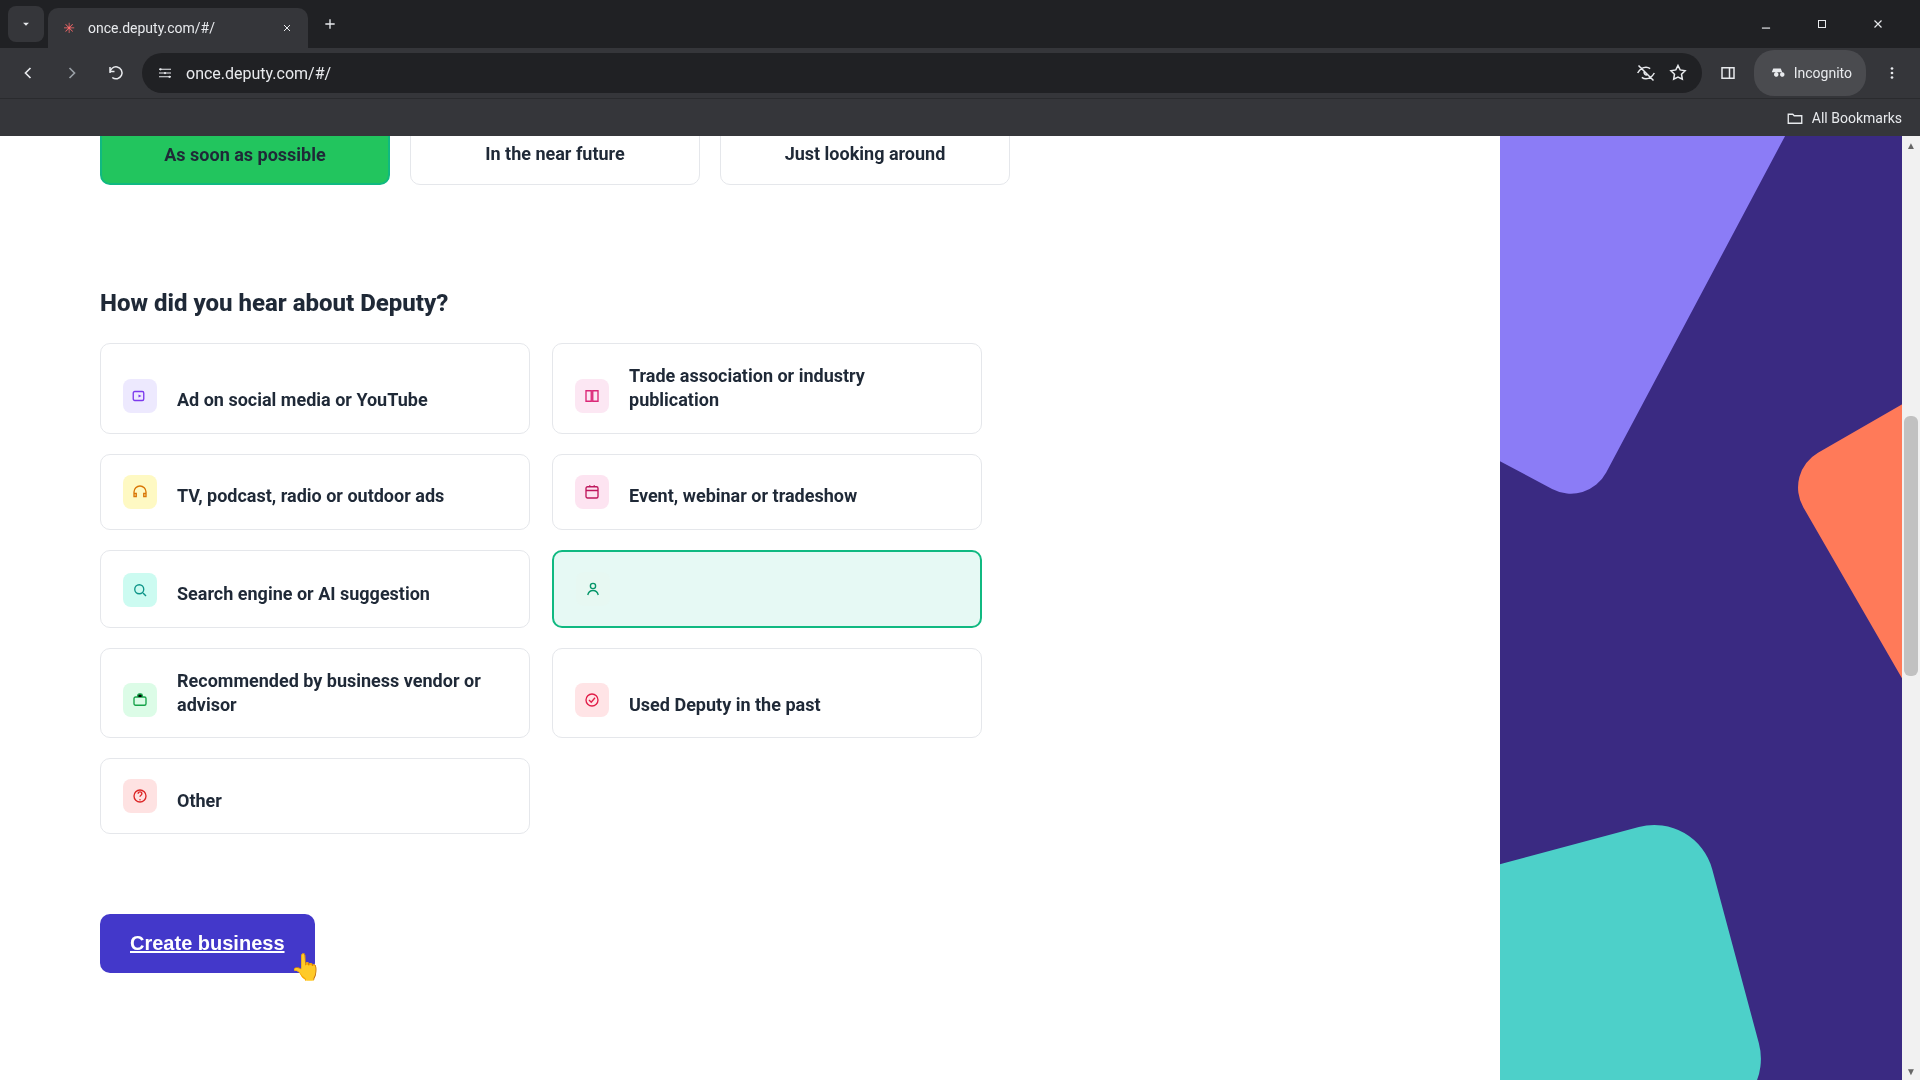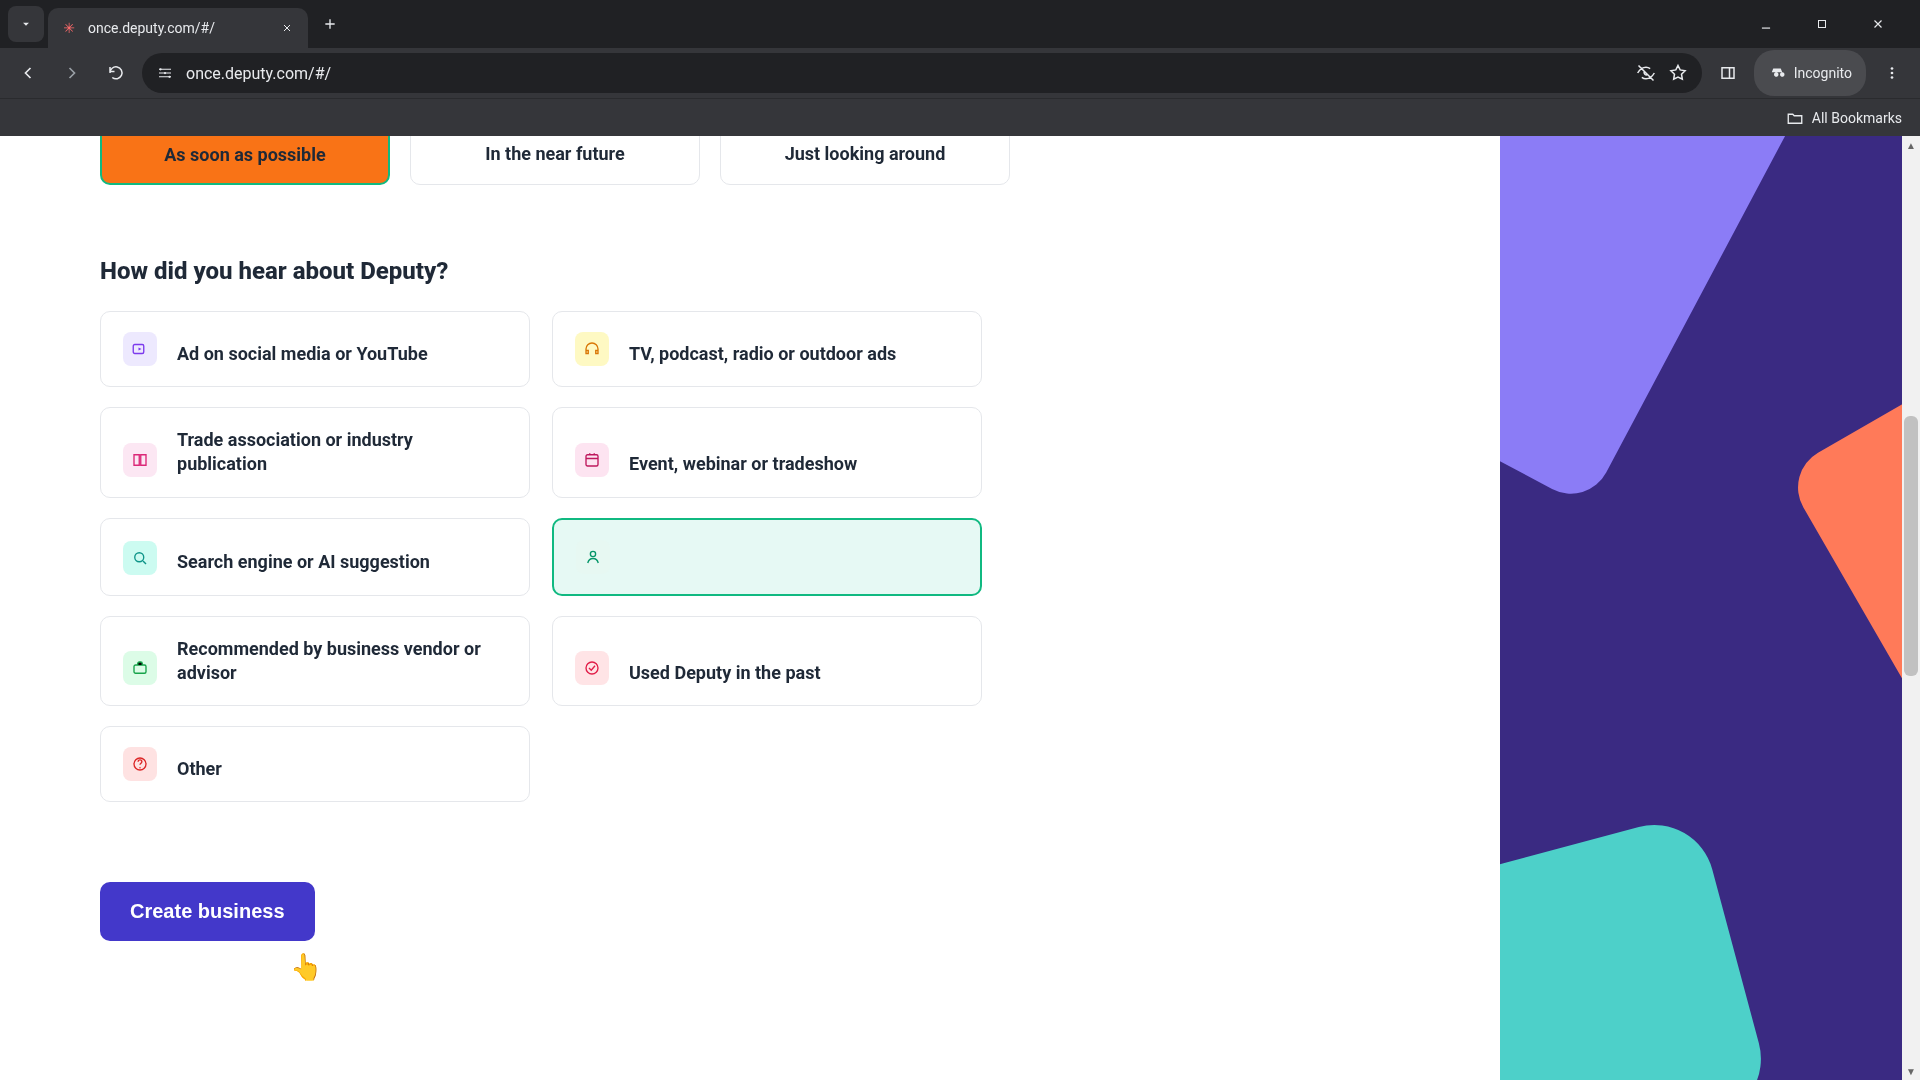--- a/index.html
+++ b/index.html
@@ -26,42 +26,42 @@
   .bookmarks-bar { background: #35363a; height: 38px; display: flex; align-items: center; justify-content: flex-end; padding: 0 18px; border-top: 1px solid #2a2b2e; }
   .bm-item { display: flex; align-items: center; gap: 8px; color: #e8eaed; font-size: 14px; cursor: pointer; text-align: right; }
 
   
   .page { display: flex; height: calc(1080px - 48px - 50px - 38px); background: #fff; position: relative; }
   .main { flex: 1; padding: 0 100px 40px 100px; overflow: hidden; }
   .right-art { width: 420px; background: #3a2a82; position: relative; overflow: hidden; }
 
   .timing-row { display: flex; gap: 20px; margin-top: -12px; }
   .timing-card { border: 1px solid #e5e7eb; border-radius: 10px; padding: 18px 24px; font-weight: 700; font-size: 18px; color: #1f2937; min-width: 290px; text-align: center; background: #fff; }
-  .timing-card.selected { border: 2px solid #10b981; background: #f97316; }
-
-  .question { font-size: 24px; font-weight: 800; color: #1f2937; margin-top: 72px; margin-bottom: 26px; }
+  .timing-card.selected { border: 2px solid #10b981; background: #22c55e; }
+
+  .question { font-size: 24px; font-weight: 800; color: #1f2937; margin-top: 104px; margin-bottom: 26px; }
 
   .options-grid { display: grid; grid-template-columns: 430px 430px; gap: 20px 22px; }
   .opt { border: 1px solid #e5e7eb; border-radius: 10px; padding: 20px 22px; display: flex; align-items: flex-end; gap: 20px; cursor: pointer; background: #fff; }
   .opt.selected { border: 2px solid #10b981; background: #e6f9f4; }
   .opt-icon { width: 34px; height: 34px; border-radius: 8px; display: flex; align-items: center; justify-content: center; flex-shrink: 0; }
   .opt-label { font-size: 18px; font-weight: 700; color: #1f2937; line-height: 1.35; }
 
   .ic-purple { background: #ede9fe; }
   .ic-yellow { background: #fef9c3; }
   .ic-pink { background: #fce7f3; }
   .ic-magenta { background: #fde4f1; }
   .ic-teal { background: #ccfbf1; }
   .ic-tealsoft { background: #e7f8f2; }
   .ic-orange { background: #fef3c7; }
   .ic-green { background: #dcfce7; }
   .ic-rose { background: #ffe4e6; }
   .ic-red { background: #fee2e2; }
 
-  .create-btn { margin-top: 80px; background: #4338ca; color: #fff; border: none; border-radius: 10px; padding: 18px 30px; font-size: 20px; font-weight: 700; cursor: pointer; }
+  .create-btn { margin-top: 80px; background: #4338ca; color: #fff; border: none; border-radius: 10px; padding: 18px 30px; font-size: 20px; font-weight: 700; cursor: pointer; text-decoration: underline; }
 
   .scroll-track { position: absolute; right: 0; top: 0; bottom: 0; width: 18px; background: #f1f1f1; }
   .scroll-thumb { position: absolute; left: 2px; right: 2px; top: 280px; height: 260px; background: #c1c1c1; border-radius: 6px; }
   .scroll-arrow { position: absolute; left: 0; right: 0; height: 18px; display: flex; align-items: center; justify-content: center; color: #666; font-size: 10px; }
   .sa-up { top: 0; } .sa-down { bottom: 0; }
 
   
   .shape { position: absolute; border-radius: 40px; }
   .sh-purple { width: 260px; height: 500px; background: #8b7cf6; top: -160px; left: -40px; transform: rotate(28deg); }
   .sh-coral { width: 200px; height: 400px; background: #ff7a59; top: 260px; right: -150px; transform: rotate(-30deg); }
@@ -196,34 +196,34 @@
       <div class="opt">
         <div class="opt-icon ic-purple">
             <svg width="18" height="18" viewBox="0 0 24 24">
               <rect x="3" y="6" width="14" height="12" rx="2" stroke="#7c3aed" stroke-width="1.8" fill="none"></rect>
               <path d="M10 10l4 2-4 2z" fill="#7c3aed"></path>
             </svg>
           </div>
         <span class="opt-label">Ad on social media or YouTube</span>
       </div>
       <div class="opt">
+        <div class="opt-icon ic-pink">
+            <svg width="18" height="18" viewBox="0 0 24 24">
+              <path stroke="#db2777" stroke-width="1.8" fill="none" d="M4 5h7v14H4zM13 5h7v14h-7z"></path>
+            </svg>
+          </div>
+        <span class="opt-label">Trade association or industry publication</span>
+      </div>
+      <div class="opt">
         <div class="opt-icon ic-yellow">
             <svg width="18" height="18" viewBox="0 0 24 24">
               <path stroke="#d97706" stroke-width="1.8" fill="none" d="M4 14v-2a8 8 0 0 1 16 0v2M4 14v4h3v-4zM20 14v4h-3v-4z"></path>
             </svg>
           </div>
         <span class="opt-label">TV, podcast, radio or outdoor ads</span>
-      </div>
-      <div class="opt">
-        <div class="opt-icon ic-pink">
-            <svg width="18" height="18" viewBox="0 0 24 24">
-              <path stroke="#db2777" stroke-width="1.8" fill="none" d="M4 5h7v14H4zM13 5h7v14h-7z"></path>
-            </svg>
-          </div>
-        <span class="opt-label">Trade association or industry publication</span>
       </div>
       <div class="opt">
         <div class="opt-icon ic-magenta">
             <svg width="18" height="18" viewBox="0 0 24 24">
               <rect x="4" y="5" width="16" height="15" rx="2" stroke="#be185d" stroke-width="1.8" fill="none"></rect>
               <path stroke="#be185d" stroke-width="1.8" d="M4 10h16M9 5V3M15 5V3"></path>
             </svg>
           </div>
         <span class="opt-label">Event, webinar or tradeshow</span>
       </div>

